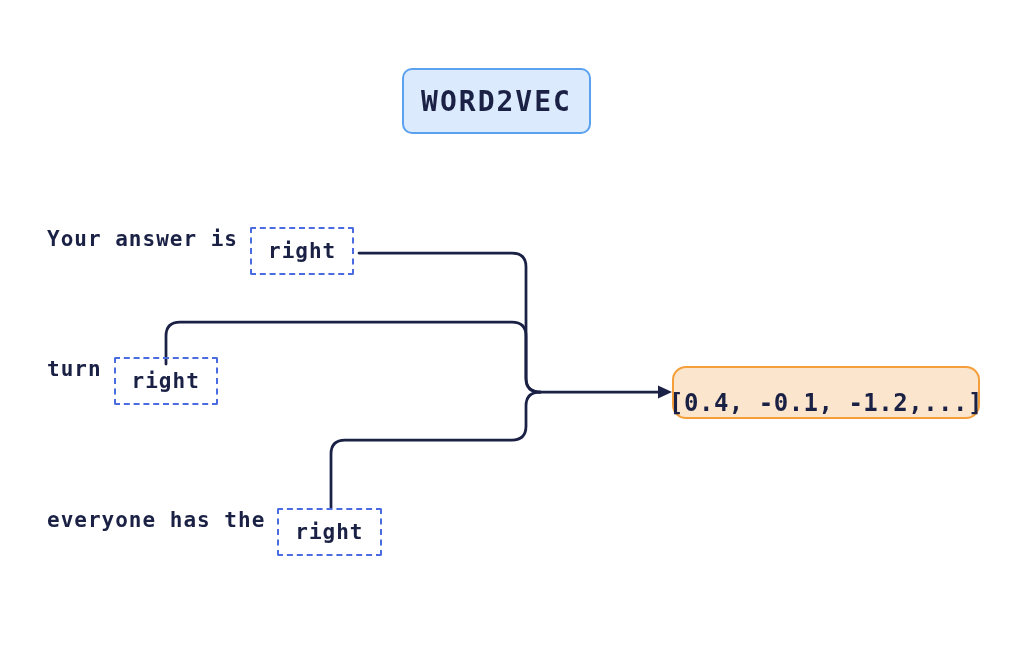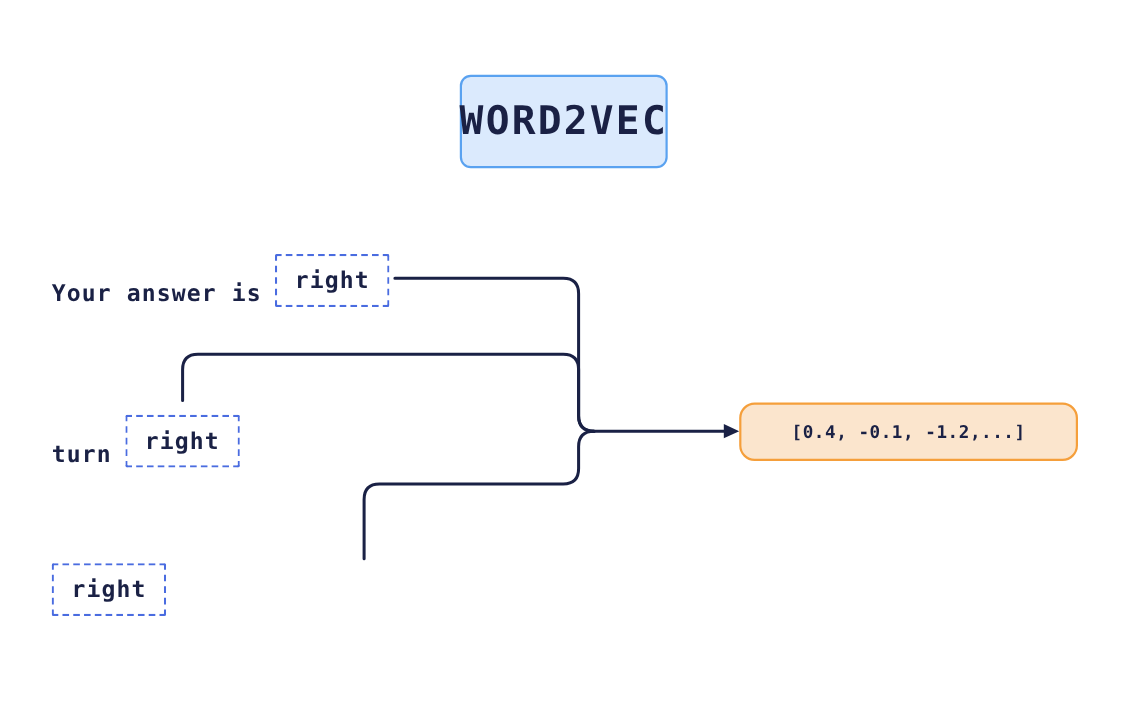--- a/index.html
+++ b/index.html
@@ -16,55 +16,55 @@
   .canvas {
     position: relative;
     width: 1024px;
     height: 657px;
     background: var(--background);
     font-family: "DejaVu Sans Mono", "Liberation Mono", monospace;
     color: var(--ink);
   }
   .title-box {
     position: absolute;
-    left: 418px; top: 68px;
-    width: 189px; height: 85px;
+    left: 402px; top: 68px;
+    width: 189px; height: 66px;
     background: var(--title-fill);
     border: 2px solid var(--title-border);
     border-radius: 10px;
     display: flex; align-items: center; justify-content: center;
-    font-size: 36px; font-weight: bold; letter-spacing: 2px;
+    font-size: 28px; font-weight: bold; letter-spacing: 2px;
   }
   .sentence-row {
     position: absolute;
     height: 52px;
-    display: flex; align-items: flex-end;
+    display: flex; align-items: flex-start;
     gap: 12px;
     font-size: 21px; font-weight: 600; letter-spacing: 1px;
     white-space: pre;
   }
   .row-1 { left: 47px; top: 227px; }
-  .row-2 { left: 47px; top: 373px; }
+  .row-2 { left: 47px; top: 357px; }
   .row-3 { left: 47px; top: 508px; }
   .sentence-text:empty { display: none; }
   .word-box {
     border: 2px dashed var(--dashed-border);
     border-radius: 2px;
     padding: 10px 16px;
     display: flex; align-items: center; justify-content: center;
   }
   .vector-box {
     position: absolute;
     left: 672px; top: 366px;
     width: 308px; height: 53px;
     background: var(--vector-fill);
     border: 2px solid var(--vector-border);
     border-radius: 14px;
-    display: flex; align-items: center; justify-content: center;
-    font-size: 16px; font-weight: bold; letter-spacing: 0.5px;
+    display: flex; align-items: flex-end; justify-content: center;
+    font-size: 24px; font-weight: bold; letter-spacing: 0.5px;
     white-space: pre;
   }
   svg.connectors {
     position: absolute; left: 0; top: 0;
     width: 1024px; height: 657px;
   }
   .connector {
     fill: none;
     stroke: var(--ink);
     stroke-width: 2.75;
@@ -102,20 +102,21 @@
   </div>
 
   <div class="sentence-row row-2">
     <span class="sentence-text">turn</span>
     <span class="word-box">
       <span>right</span>
     </span>
   </div>
 
   <div class="sentence-row row-3">
+    <span class="sentence-text">everyone has the</span>
     <span class="word-box">
       <span>right</span>
     </span>
   </div>
 
   <div class="vector-box">
     <span>[0.4, -0.1, -1.2,...]</span>
   </div>
 
 </div>

